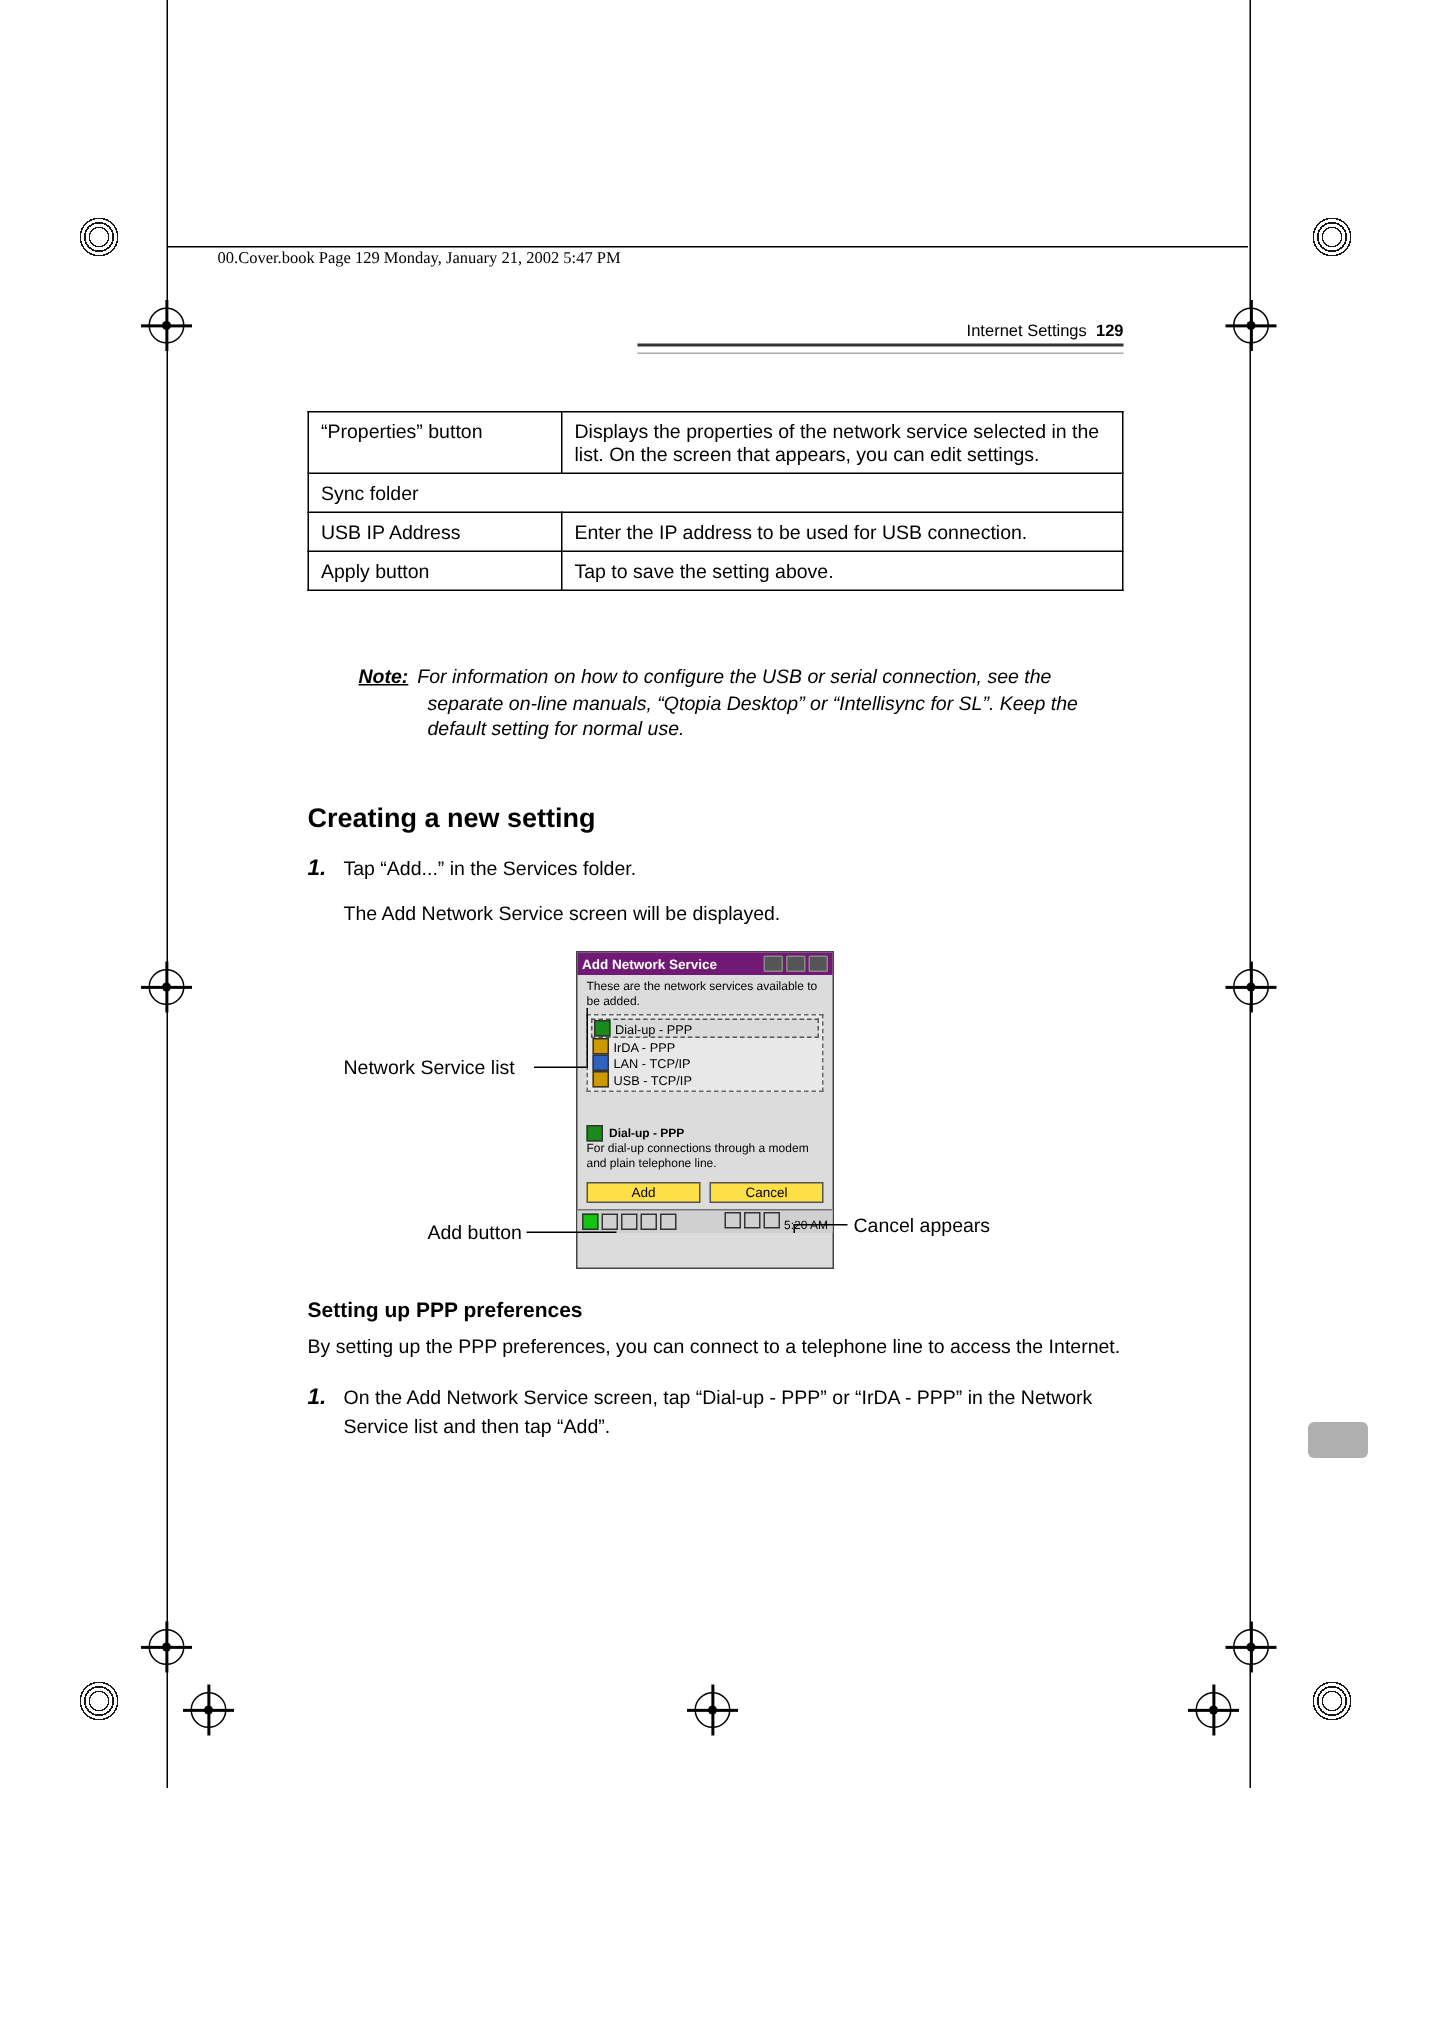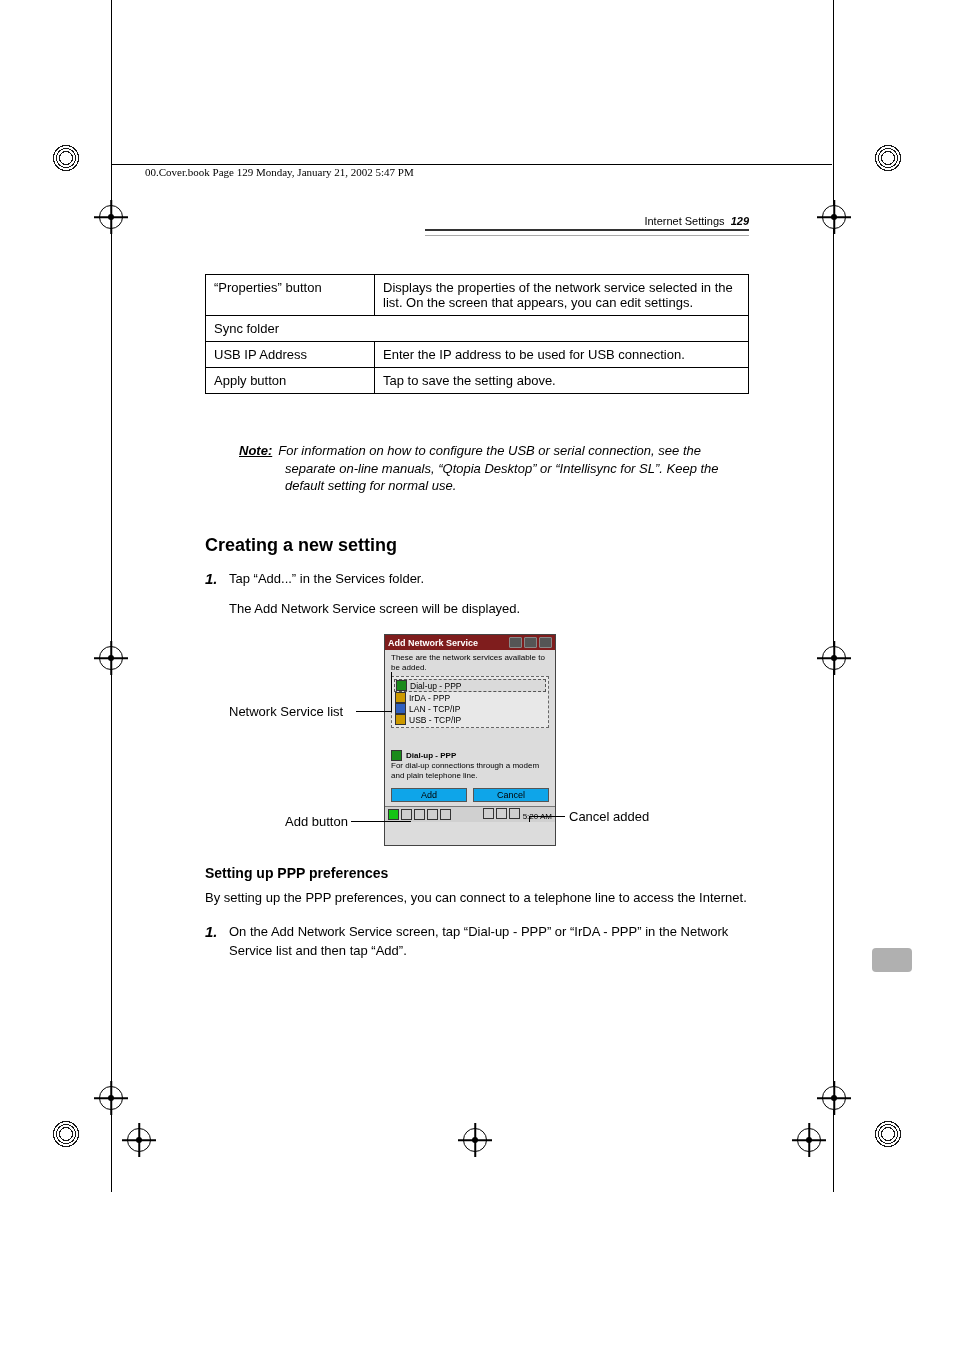--- a/index.html
+++ b/index.html
@@ -74,21 +74,21 @@
     left: 145px;
     top: 166px;
     font-size: 11px;
     font-family: "Times New Roman", Times, serif;
   }
   .header-right {
     text-align: right;
     font-size: 11px;
     margin-bottom: 2px;
   }
-  .header-right b { font-weight: bold; font-style: italic; }
+  .header-right b { font-weight: bold; }
   .header-rule {
     height: 4px;
     border-top: 2px solid #333;
     border-bottom: 0.5px solid #aaa;
     margin-bottom: 38px;
     margin-left: 220px;
   }
   table.props {
     border-collapse: collapse;
     width: 100%;
@@ -165,21 +165,21 @@
     width: 170px;
     height: 210px;
     background: #dcdcdc;
     border: 1px solid #444;
     color: #000;
   }
   .dev-title {
     display: flex;
     align-items: center;
     justify-content: space-between;
-    background: #7f1d1d;
+    background: #701a75;
     color: #fff;
     font-size: 9px;
     font-weight: bold;
     padding: 2px 3px;
   }
   .dev-icons { display: flex; gap: 2px; }
   .dev-icons span {
     width: 11px; height: 9px; border: 1px solid #888; background: #555; border-radius: 1px;
   }
   .dev-desc {
@@ -216,21 +216,21 @@
   }
   .btnrow {
     display: flex;
     justify-content: space-around;
     padding: 2px 6px 4px 6px;
     gap: 6px;
   }
   .btnrow .btn {
     flex: 1;
     border: 1px solid #555;
-    background: #0ea5e9;
+    background: #fde047;
     font-size: 9px;
     text-align: center;
     padding: 1px 0;
   }
   .taskbar {
     display: flex;
     justify-content: space-between;
     align-items: center;
     background: #d0d0d0;
     border-top: 1px solid #777;
@@ -426,21 +426,21 @@
         </div>
       </div>
 
       <span class="callout-label" style="left:0; top:70px;">Network Service list</span>
       <div class="callout-line" style="left:127px; top:77px; width:35px;"></div>
       <div class="callout-v" style="left:162px; top:38px; height:40px;"></div>
 
       <span class="callout-label" style="left:56px; top:180px;">Add button</span>
       <div class="callout-line" style="left:122px; top:187px; width:60px;"></div>
 
-      <span class="callout-label" style="left:340px; top:175px;">Cancel added</span>
+      <span class="callout-label" style="left:340px; top:175px;">Cancel appears</span>
       <div class="callout-line" style="left:300px; top:182px; width:36px;"></div>
       <div class="callout-v" style="left:300px; top:182px; height:6px;"></div>
     </div>
 
     <h3 class="sub">Setting up PPP preferences</h3>
     <div style="font-size:13px; line-height:1.4;">By setting up the PPP preferences, you can connect to a telephone line to access the Internet.</div>
 
 
     <div class="step" style="margin-top:16px;">
       <span class="num">1.</span>

